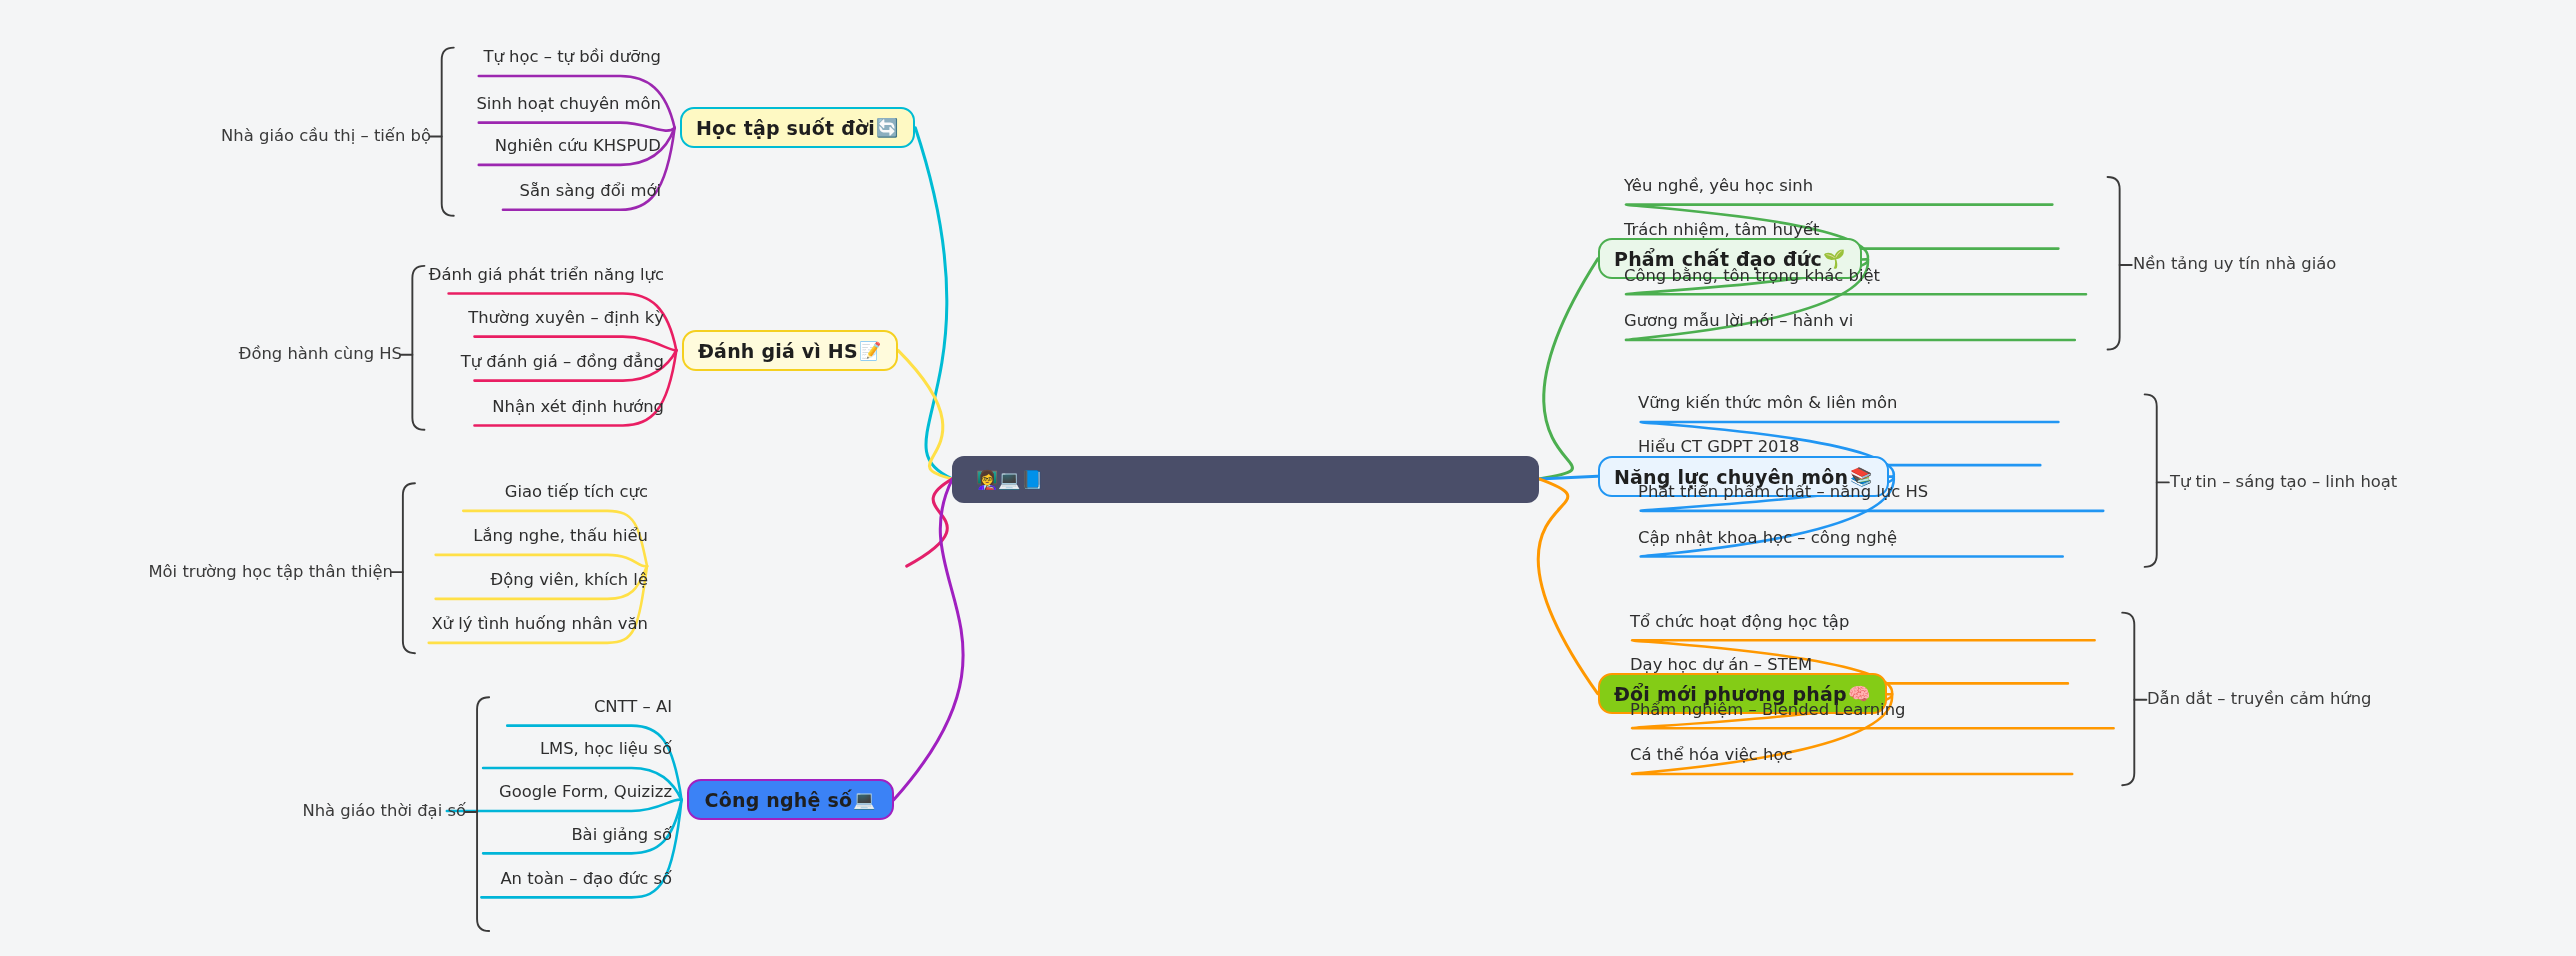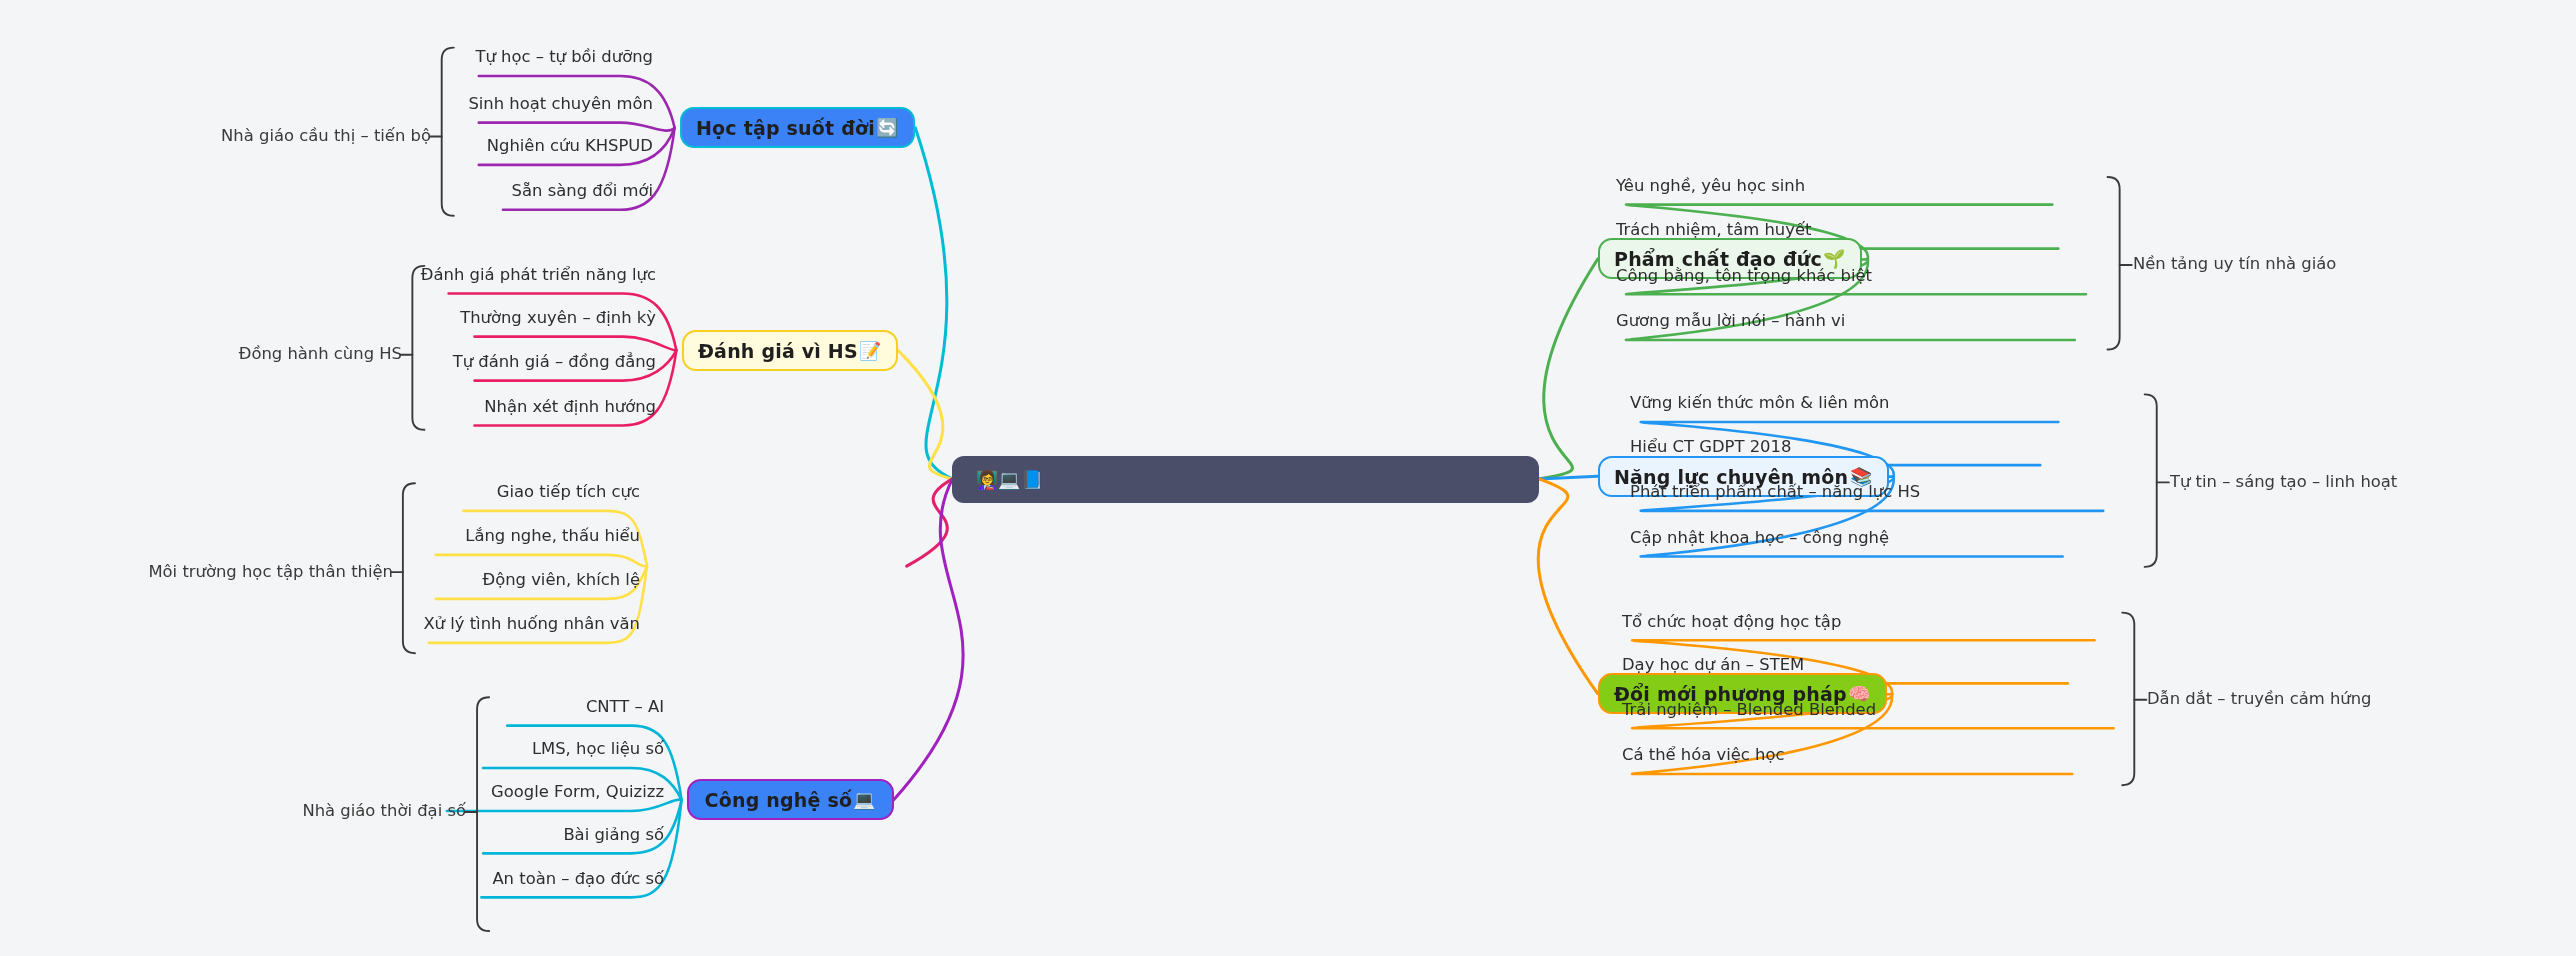--- a/index.html
+++ b/index.html
@@ -43,20 +43,21 @@
     font-size:19px;
     color:#1f1f1f;
     padding:0 14px;
   }
   .leaf{
     position:absolute;
     font-size:16.4px;
     color:#2e2e2e;
     white-space:nowrap;
     font-weight:normal;
+    padding-left:8px;
   }
   .leaf.r{text-align:left;}
   .leaf.l{text-align:right;}
   .grouplabel{
     position:absolute;
     font-size:16.4px;
     color:#3a3a3a;
     white-space:nowrap;
   }
   .emoji{font-size:18px;margin-left:1.7px;line-height:1;}
@@ -125,21 +126,21 @@
         <path d="M 2460 710 Q 2474 710, 2474 724
           L 2474 896 Q 2474 910, 2460 910" stroke="#3a3a3a" stroke-width="2.2" fill="none" stroke-linecap="round"></path>
         <path d="M 2474 811 L 2488 811" stroke="#3a3a3a" stroke-width="2.2" fill="none" stroke-linecap="round"></path>
       </g>
   </svg>
 
   <div class="center-node">
       <span class="emoji">👩‍🏫💻📘</span>
   </div>
 
-  <div class="node branch-node" id="n0" style="left: 680px; top: 107px; min-width: 216px; background: #3b82f6; border-color: rgb(0, 188, 212);">
+  <div class="node branch-node" id="n0" style="left: 680px; top: 107px; min-width: 216px; background: #fef9c3; border-color: rgb(0, 188, 212);">
     <span>Học tập suốt đời</span>
       <span class="emoji">🔄</span>
   </div>
   <div class="node branch-node" id="n1" style="left: 682px; top: 330px; min-width: 214px; background: rgb(255, 251, 220); border-color: rgb(245, 208, 32);">
     <span>Đánh giá vì HS</span>
       <span class="emoji">📝</span>
   </div>
   <div class="node branch-node" id="n3" style="left: 687px; top: 779px; min-width: 207px; background: #3b82f6; border-color: rgb(160, 32, 192);">
     <span>Công nghệ số</span>
       <span class="emoji">💻</span>
@@ -178,21 +179,21 @@
       <div class="leaf r" style="top: 176px; left: 1616px;">Yêu nghề, yêu học sinh</div>
       <div class="leaf r" style="top: 220px; left: 1616px;">Trách nhiệm, tâm huyết</div>
       <div class="leaf r" style="top: 266px; left: 1616px;">Công bằng, tôn trọng khác biệt</div>
       <div class="leaf r" style="top: 311px; left: 1616px;">Gương mẫu lời nói – hành vi</div>
       <div class="leaf r" style="top: 393px; left: 1630px;">Vững kiến thức môn &amp; liên môn</div>
       <div class="leaf r" style="top: 437px; left: 1630px;">Hiểu CT GDPT 2018</div>
       <div class="leaf r" style="top: 482px; left: 1630px;">Phát triển phẩm chất – năng lực HS</div>
       <div class="leaf r" style="top: 528px; left: 1630px;">Cập nhật khoa học – công nghệ</div>
       <div class="leaf r" style="top: 612px; left: 1622px;">Tổ chức hoạt động học tập</div>
       <div class="leaf r" style="top: 655px; left: 1622px;">Dạy học dự án – STEM</div>
-      <div class="leaf r" style="top: 700px; left: 1622px;">Trải nghiệm – Blended Blended</div>
+      <div class="leaf r" style="top: 700px; left: 1622px;">Phẩm nghiệm – Blended Learning</div>
       <div class="leaf r" style="top: 745px; left: 1622px;">Cá thể hóa việc học</div>
     </div>
   <div id="grouplabel-layer">
       <div class="grouplabel" style="top: 126px; left: 0px; width: 431px; text-align: right;">Nhà giáo cầu thị – tiến bộ</div>
       <div class="grouplabel" style="top: 344px; left: 0px; width: 402px; text-align: right;">Đồng hành cùng HS</div>
       <div class="grouplabel" style="top: 562px; left: 0px; width: 393px; text-align: right;">Môi trường học tập thân thiện</div>
       <div class="grouplabel" style="top: 801px; left: 0px; width: 466px; text-align: right;">Nhà giáo thời đại số</div>
       <div class="grouplabel" style="top: 254px; left: 2133px;">Nền tảng uy tín nhà giáo</div>
       <div class="grouplabel" style="top: 472px; left: 2170px;">Tự tin – sáng tạo – linh hoạt</div>
       <div class="grouplabel" style="top: 689px; left: 2147px;">Dẫn dắt – truyền cảm hứng</div>

